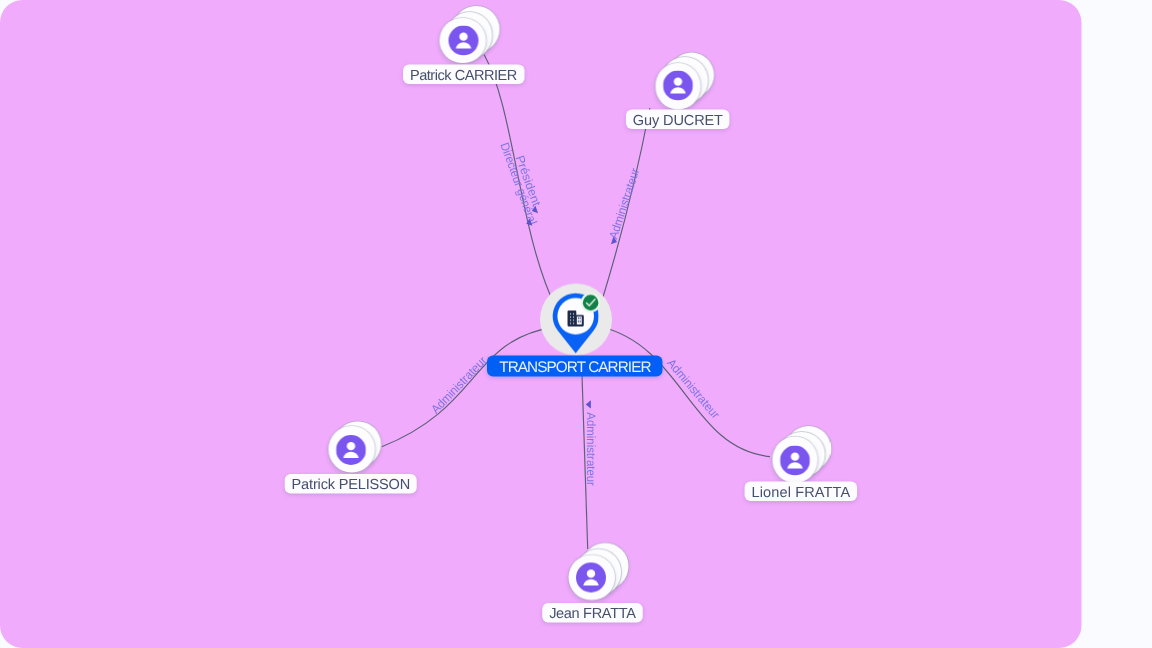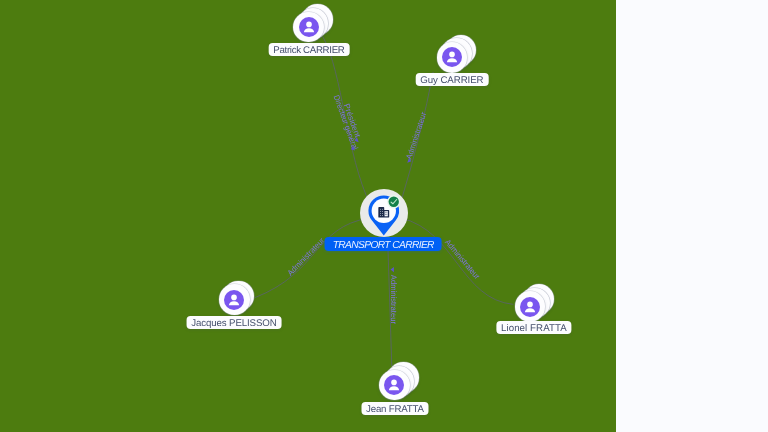--- a/index.html
+++ b/index.html
@@ -1,40 +1,40 @@
 <!DOCTYPE html>
 <html><head>
 <meta charset="utf-8">
 <title>TRANSPORT CARRIER</title>
 <style>
   html,body{margin:0;padding:0;}
   body{width:768px;height:432px;background:#fafbfe;overflow:hidden;
        font-family:"Liberation Sans",sans-serif;
        -webkit-font-smoothing:antialiased;text-rendering:geometricPrecision;}
-  #stage{position:relative;width:616px;height:432px;background:#4d7c0f;}
+  #stage{position:relative;width:721px;height:432px;background:#f0abfc;border-radius:15px;}
   svg#edges{position:absolute;left:0;top:0;display:block;}
   .edge-path{fill:none;stroke:#5c6075;stroke-width:.78;}
   .elabel{font-family:"Liberation Sans",sans-serif;font-size:8.1px;fill:#7d74e2;}
   svg#edges{will-change:transform;}
   .earrow{fill:#5d54cc;}
 
   .person{position:absolute;left:0;top:0;}
   .pcirc{position:absolute;border-radius:50%;background:#fdfdff;
          box-shadow:0 0 0 .55px rgba(158,163,180,.60), 0 1.4px 2.8px rgba(60,70,100,.15);}
   .pfront{display:flex;align-items:center;justify-content:center;
           box-shadow:0 0 0 .55px rgba(158,163,180,.45), 0 1.6px 3.4px rgba(60,70,100,.20);}
   .plabel{position:absolute;background:#fcfcfe;border-radius:4px;will-change:transform;
           font-size:9.7px;color:#46506d;white-space:nowrap;
           box-shadow:0 1px 3px rgba(60,70,100,.18);
           line-height:13.2px;height:13.2px;padding:1.3px 4.8px 0 4.6px;text-align:center;box-sizing:border-box;}
   .halo{position:absolute;border-radius:50%;background:#e9eae9;}
   .clabel{position:absolute;background:#0060f5;color:#e9f1ff;border-radius:4px;will-change:transform;
           font-size:10.2px;letter-spacing:-0.6px;white-space:nowrap;line-height:14.2px;height:14.2px;box-sizing:border-box;
           padding:1.8px 7.6px 0 8.2px;text-align:center;
-          box-shadow:0 1px 3px rgba(10,96,245,.22);font-style:italic;}
+          box-shadow:0 1px 3px rgba(10,96,245,.22);}
 </style>
 </head>
 <body>
 
 <div id="stage">
   <svg id="edges" width="768" height="432">
     <path class="edge-path" d="M 322.8 36.5 C 343.0 73.3 345.8 154.5 370.5 205"></path>
     <path class="edge-path" d="M 433.2 72 Q 421.1 135.5 401.7 199"></path>
     <path class="edge-path" d="M 254.5 297.8 C 320.2 272.1 313.7 227.3 368.7 218.1"></path>
     <path class="edge-path" d="M 401 218 C 455.7 231.3 460.5 299.1 513.3 304.4"></path>
@@ -82,32 +82,32 @@
       <div class="person">
         <div class="pcirc" style="left:445.5px;top:34.699999999999996px;width:30.6px;height:30.6px"></div>
         <div class="pcirc" style="left:441.09999999999997px;top:38.39999999999999px;width:30.6px;height:30.6px"></div>
         <div class="pcirc pfront" style="left:436.7px;top:42.099999999999994px;width:30.6px;height:30.6px">
           <svg width="20.0" height="20.0" viewBox="0 0 24 24">
             <circle cx="12" cy="12" r="12" fill="#7a56ef"></circle>
             <circle cx="12" cy="8.9" r="3.36" fill="#fff"></circle>
             <path d="M5.8 18.3 L18.2 18.3 A6.3 6.0 0 0 0 5.8 18.3 Z" fill="#fff"></path>
           </svg>
         </div>
-        <div class="plabel" style="left:451.8px;top:72.80000000000001px;letter-spacing:-0.08px;transform:translateX(-50%)">Guy CARRIER</div>
+        <div class="plabel" style="left:451.8px;top:72.80000000000001px;letter-spacing:-0.08px;transform:translateX(-50%)">Guy DUCRET</div>
       </div>
       <div class="person">
         <div class="pcirc" style="left:223.4px;top:280.6px;width:30.6px;height:30.6px"></div>
         <div class="pcirc pfront" style="left:219px;top:284.3px;width:30.6px;height:30.6px">
           <svg width="20.0" height="20.0" viewBox="0 0 24 24">
             <circle cx="12" cy="12" r="12" fill="#7a56ef"></circle>
             <circle cx="12" cy="8.9" r="3.36" fill="#fff"></circle>
             <path d="M5.8 18.3 L18.2 18.3 A6.3 6.0 0 0 0 5.8 18.3 Z" fill="#fff"></path>
           </svg>
         </div>
-        <div class="plabel" style="left:234.4px;top:316px;letter-spacing:-0.11px;transform:translateX(-50%)">Jacques PELISSON</div>
+        <div class="plabel" style="left:234.4px;top:316px;letter-spacing:-0.11px;transform:translateX(-50%)">Patrick PELISSON</div>
       </div>
       <div class="person">
         <div class="pcirc" style="left:523.5px;top:283.90000000000003px;width:30.6px;height:30.6px"></div>
         <div class="pcirc" style="left:519.1px;top:287.6px;width:30.6px;height:30.6px"></div>
         <div class="pcirc pfront" style="left:514.7px;top:291.3px;width:30.6px;height:30.6px">
           <svg width="20.0" height="20.0" viewBox="0 0 24 24">
             <circle cx="12" cy="12" r="12" fill="#7a56ef"></circle>
             <circle cx="12" cy="8.9" r="3.36" fill="#fff"></circle>
             <path d="M5.8 18.3 L18.2 18.3 A6.3 6.0 0 0 0 5.8 18.3 Z" fill="#fff"></path>
           </svg>

